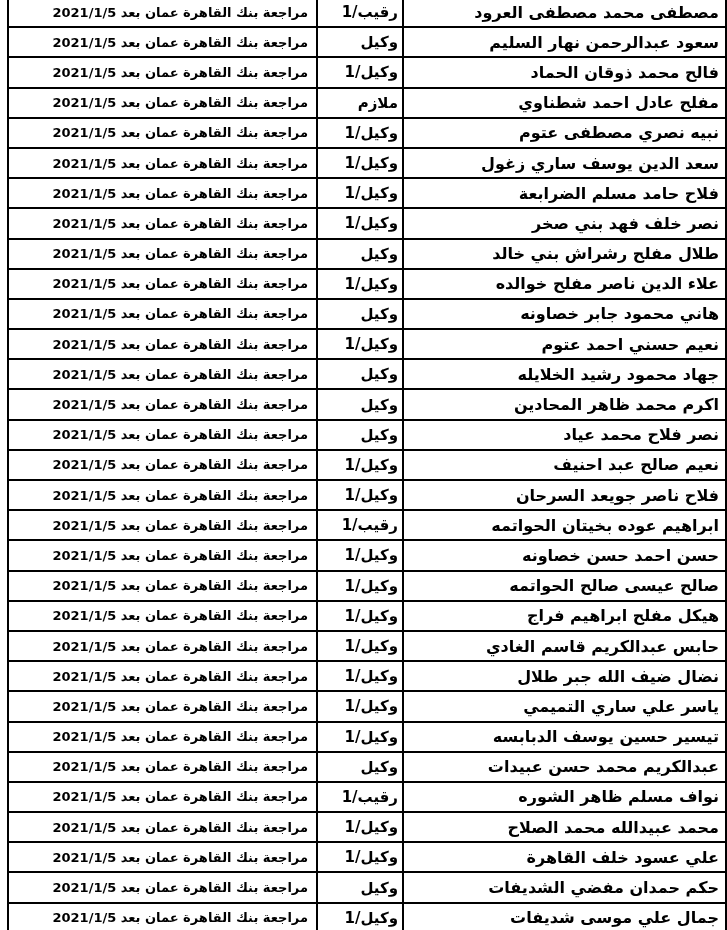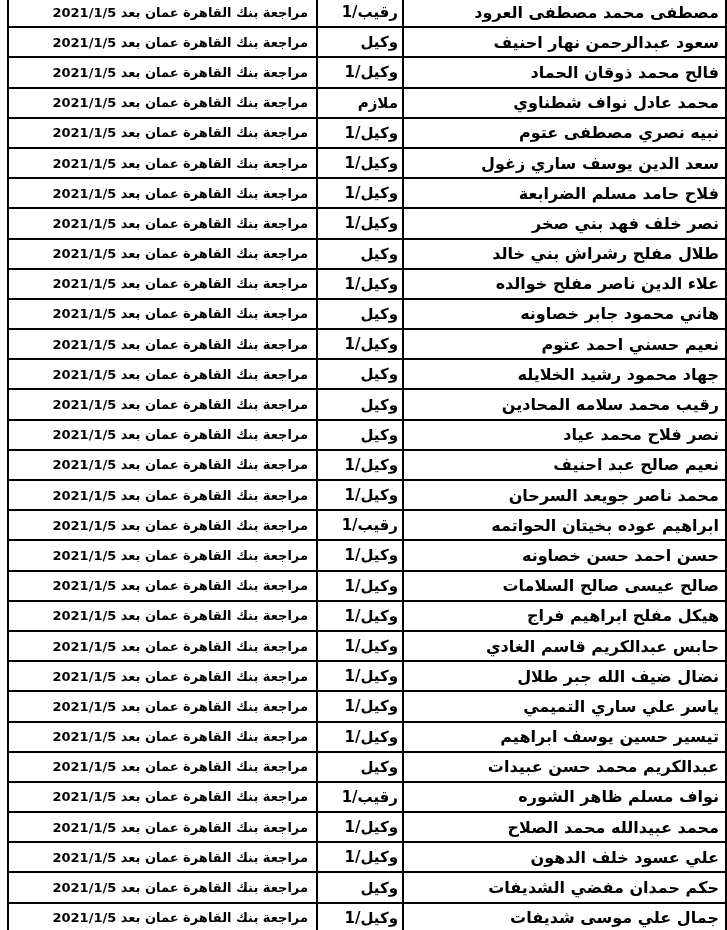--- a/index.html
+++ b/index.html
@@ -64,33 +64,33 @@
       <col style="width:309px">
     </colgroup>
     <tbody>
   <tr>
     <td class="cell-name">مصطفى محمد مصطفى العرود</td>
     <td class="cell-rank">رقيب/1</td>
     <td class="cell-note">مراجعة بنك القاهرة عمان بعد 2021/1/5</td>
   </tr>
 
   <tr>
-    <td class="cell-name">سعود عبدالرحمن نهار احنيف</td>
+    <td class="cell-name">سعود عبدالرحمن نهار السليم</td>
     <td class="cell-rank">وكيل</td>
     <td class="cell-note">مراجعة بنك القاهرة عمان بعد 2021/1/5</td>
   </tr>
 
   <tr>
     <td class="cell-name">فالح محمد ذوقان الحماد</td>
     <td class="cell-rank">وكيل/1</td>
     <td class="cell-note">مراجعة بنك القاهرة عمان بعد 2021/1/5</td>
   </tr>
 
   <tr>
-    <td class="cell-name">محمد عادل نواف شطناوي</td>
+    <td class="cell-name">مفلح عادل احمد شطناوي</td>
     <td class="cell-rank">ملازم</td>
     <td class="cell-note">مراجعة بنك القاهرة عمان بعد 2021/1/5</td>
   </tr>
 
   <tr>
     <td class="cell-name">نبيه نصري مصطفى عتوم</td>
     <td class="cell-rank">وكيل/1</td>
     <td class="cell-note">مراجعة بنك القاهرة عمان بعد 2021/1/5</td>
   </tr>
 
@@ -136,57 +136,57 @@
     <td class="cell-note">مراجعة بنك القاهرة عمان بعد 2021/1/5</td>
   </tr>
 
   <tr>
     <td class="cell-name">جهاد محمود رشيد الخلايله</td>
     <td class="cell-rank">وكيل</td>
     <td class="cell-note">مراجعة بنك القاهرة عمان بعد 2021/1/5</td>
   </tr>
 
   <tr>
-    <td class="cell-name">رقيب محمد سلامه المحادين</td>
+    <td class="cell-name">اكرم محمد ظاهر المحادين</td>
     <td class="cell-rank">وكيل</td>
     <td class="cell-note">مراجعة بنك القاهرة عمان بعد 2021/1/5</td>
   </tr>
 
   <tr>
     <td class="cell-name">نصر فلاح محمد عياد</td>
     <td class="cell-rank">وكيل</td>
     <td class="cell-note">مراجعة بنك القاهرة عمان بعد 2021/1/5</td>
   </tr>
 
   <tr>
     <td class="cell-name">نعيم صالح عبد احنيف</td>
     <td class="cell-rank">وكيل/1</td>
     <td class="cell-note">مراجعة بنك القاهرة عمان بعد 2021/1/5</td>
   </tr>
 
   <tr>
-    <td class="cell-name">محمد ناصر جويعد السرحان</td>
+    <td class="cell-name">فلاح ناصر جويعد السرحان</td>
     <td class="cell-rank">وكيل/1</td>
     <td class="cell-note">مراجعة بنك القاهرة عمان بعد 2021/1/5</td>
   </tr>
 
   <tr>
     <td class="cell-name">ابراهيم عوده بخيتان الحواتمه</td>
     <td class="cell-rank">رقيب/1</td>
     <td class="cell-note">مراجعة بنك القاهرة عمان بعد 2021/1/5</td>
   </tr>
 
   <tr>
     <td class="cell-name">حسن احمد حسن خصاونه</td>
     <td class="cell-rank">وكيل/1</td>
     <td class="cell-note">مراجعة بنك القاهرة عمان بعد 2021/1/5</td>
   </tr>
 
   <tr>
-    <td class="cell-name">صالح عيسى صالح السلامات</td>
+    <td class="cell-name">صالح عيسى صالح الحواتمه</td>
     <td class="cell-rank">وكيل/1</td>
     <td class="cell-note">مراجعة بنك القاهرة عمان بعد 2021/1/5</td>
   </tr>
 
   <tr>
     <td class="cell-name">هيكل مفلح ابراهيم فراج</td>
     <td class="cell-rank">وكيل/1</td>
     <td class="cell-note">مراجعة بنك القاهرة عمان بعد 2021/1/5</td>
   </tr>
 
@@ -202,21 +202,21 @@
     <td class="cell-note">مراجعة بنك القاهرة عمان بعد 2021/1/5</td>
   </tr>
 
   <tr>
     <td class="cell-name">ياسر علي ساري التميمي</td>
     <td class="cell-rank">وكيل/1</td>
     <td class="cell-note">مراجعة بنك القاهرة عمان بعد 2021/1/5</td>
   </tr>
 
   <tr>
-    <td class="cell-name">تيسير حسين يوسف ابراهيم</td>
+    <td class="cell-name">تيسير حسين يوسف الدبابسه</td>
     <td class="cell-rank">وكيل/1</td>
     <td class="cell-note">مراجعة بنك القاهرة عمان بعد 2021/1/5</td>
   </tr>
 
   <tr>
     <td class="cell-name">عبدالكريم محمد حسن عبيدات</td>
     <td class="cell-rank">وكيل</td>
     <td class="cell-note">مراجعة بنك القاهرة عمان بعد 2021/1/5</td>
   </tr>
 
@@ -226,21 +226,21 @@
     <td class="cell-note">مراجعة بنك القاهرة عمان بعد 2021/1/5</td>
   </tr>
 
   <tr>
     <td class="cell-name">محمد عبيدالله محمد الصلاح</td>
     <td class="cell-rank">وكيل/1</td>
     <td class="cell-note">مراجعة بنك القاهرة عمان بعد 2021/1/5</td>
   </tr>
 
   <tr>
-    <td class="cell-name">علي عسود خلف الدهون</td>
+    <td class="cell-name">علي عسود خلف القاهرة</td>
     <td class="cell-rank">وكيل/1</td>
     <td class="cell-note">مراجعة بنك القاهرة عمان بعد 2021/1/5</td>
   </tr>
 
   <tr>
     <td class="cell-name">حكم حمدان مفضي الشديفات</td>
     <td class="cell-rank">وكيل</td>
     <td class="cell-note">مراجعة بنك القاهرة عمان بعد 2021/1/5</td>
   </tr>
 

